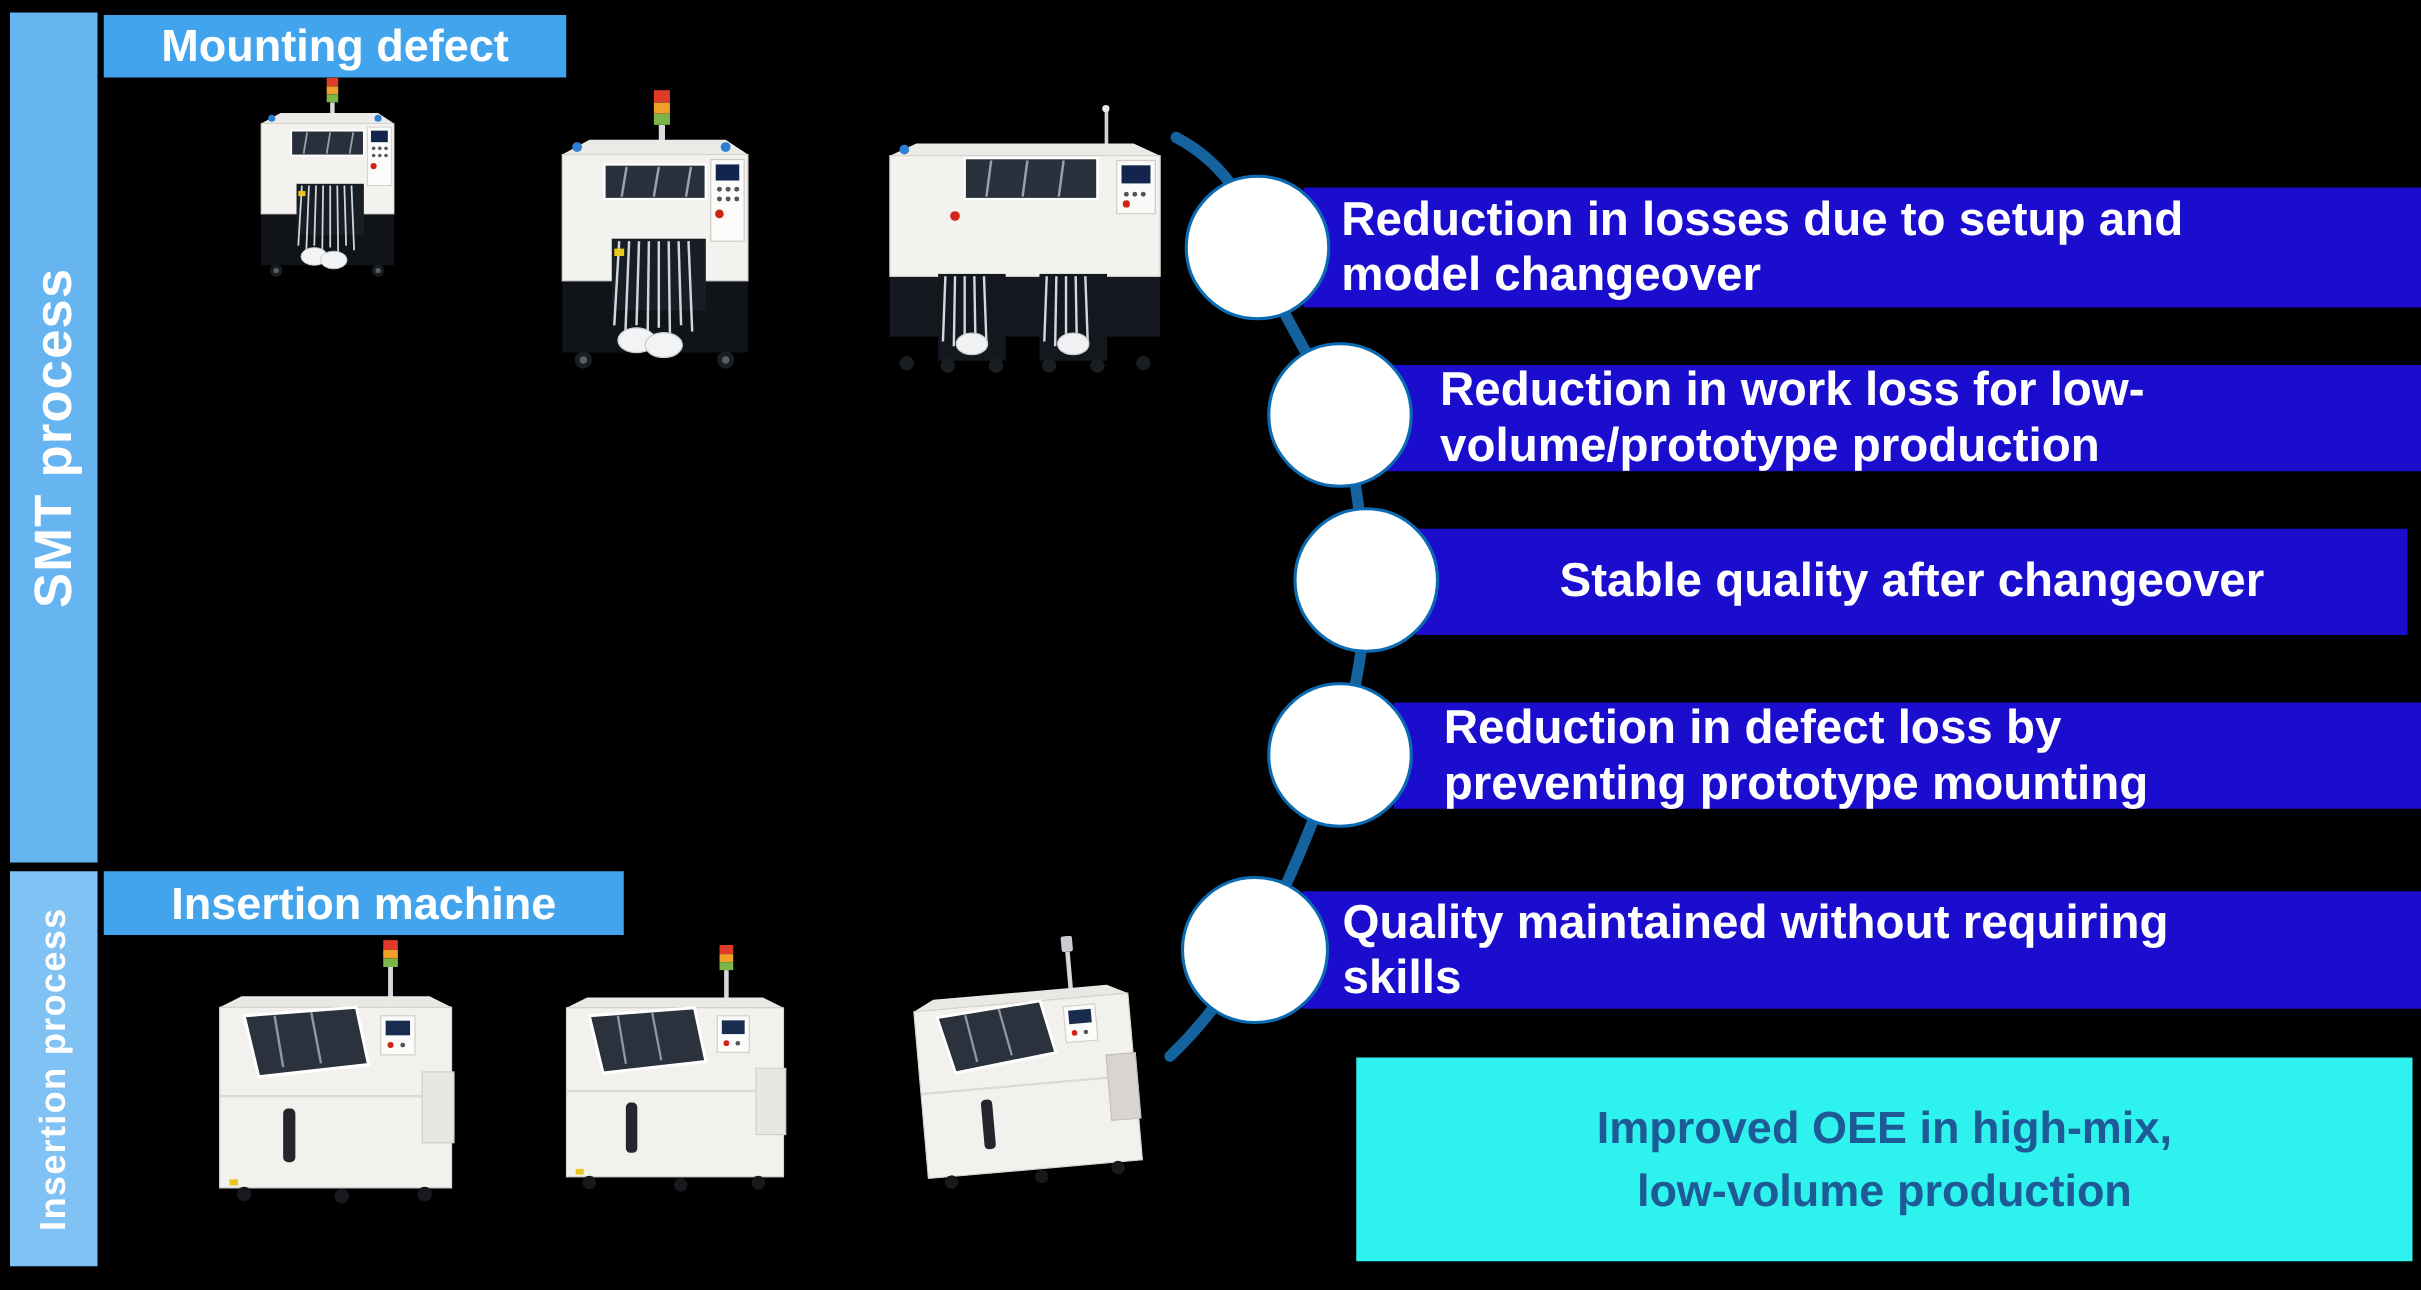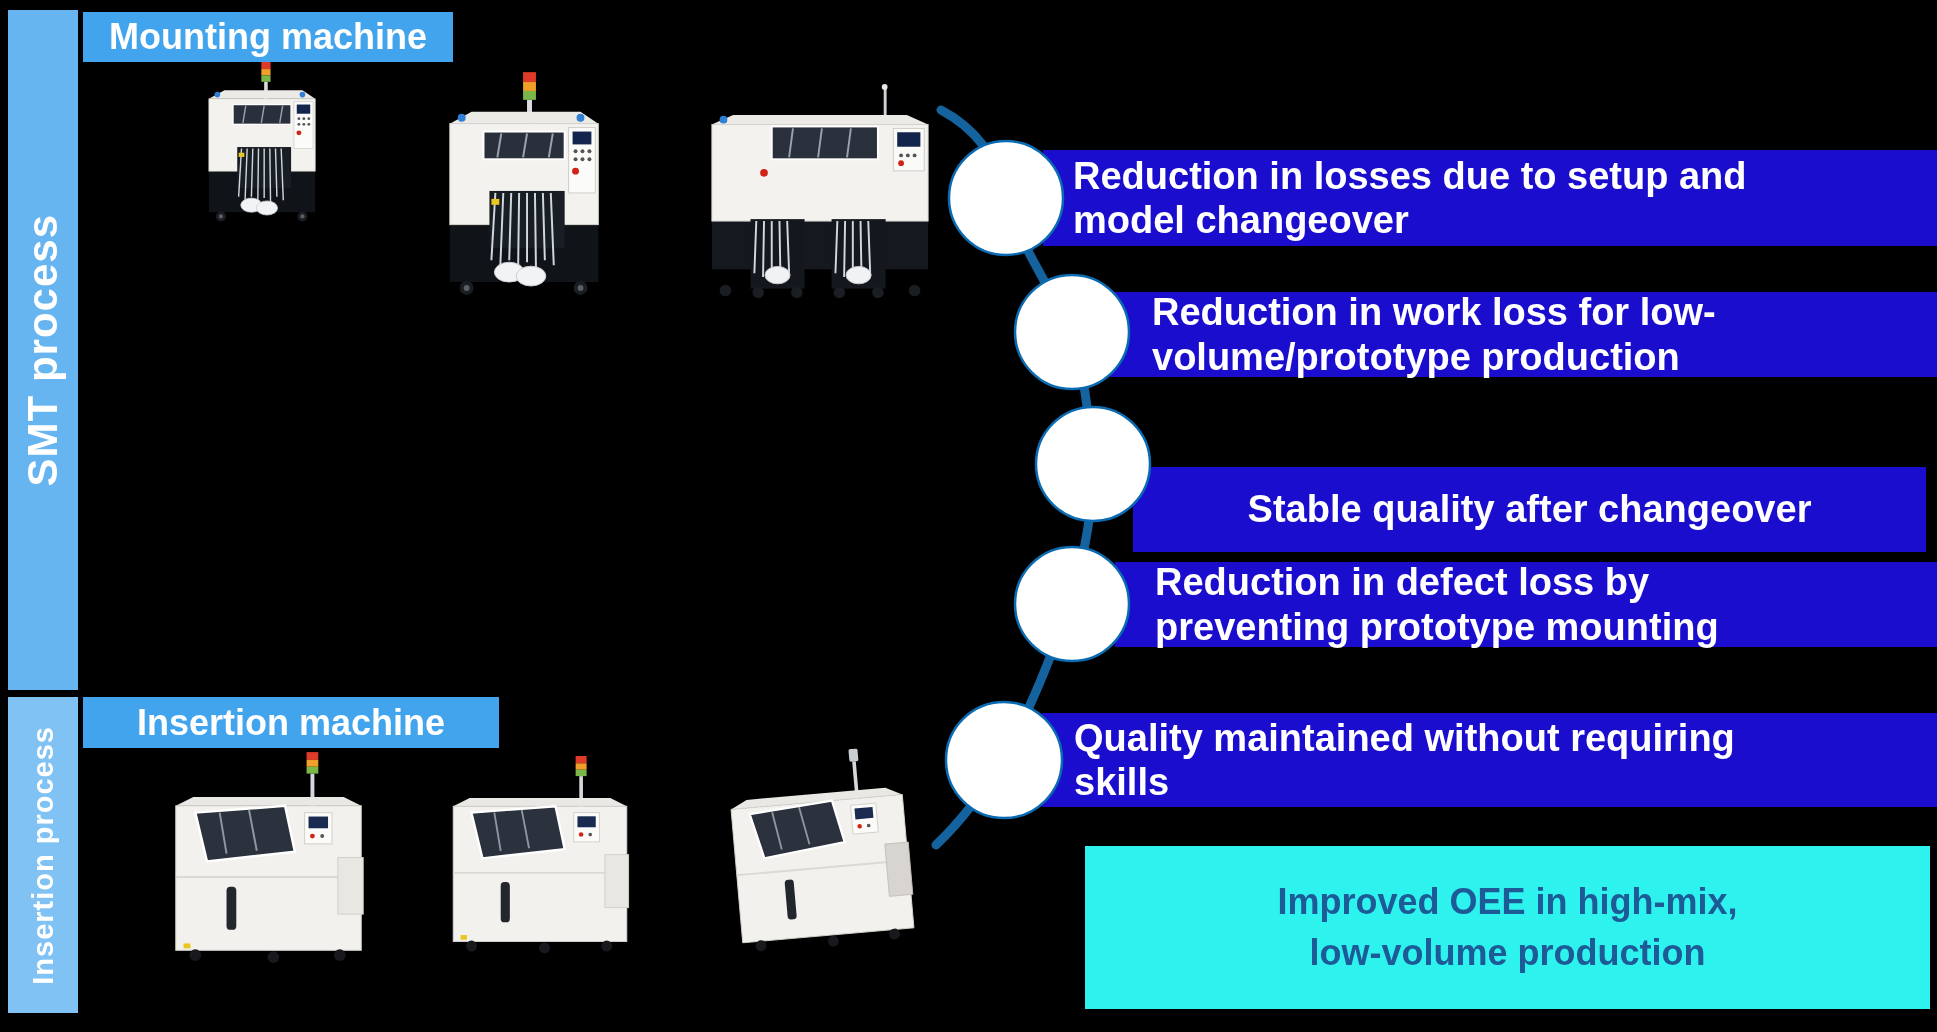--- a/index.html
+++ b/index.html
@@ -49,21 +49,21 @@
 <div class="stage">
 
   <div class="sidebar smt">
     <div class="vtext big">SMT process</div>
   </div>
   <div class="sidebar insertion">
     <div class="vtext small">Insertion process</div>
   </div>
 
   <div class="group-label mounting">
-    <span>Mounting machine</span>
+    <span>Mounting defect</span>
   </div>
   <div class="group-label insertion">
     <span>Insertion machine</span>
   </div>
 
   <svg class="machine" style="left:196px;top:62px;width:142px;height:163px;" viewBox="0 0 200 230">
     <g>
       <rect x="96" y="28" width="5" height="26" fill="#d8dbe0"></rect>
       <rect x="92" y="0" width="13" height="10" fill="#e03a28"></rect>
       <rect x="92" y="10" width="13" height="9" fill="#f0a028"></rect>
@@ -295,21 +295,21 @@
   </svg>
 
   <div class="banner" style="left:1043px;top:150px;width:883px;height:96px;padding-left:30px;">
     <span>Reduction in losses due to setup and
 model changeover</span>
   </div>
   <div class="banner" style="left:1110px;top:292px;width:816px;height:85px;padding-left:42px;">
     <span>Reduction in work loss for low-
 volume/prototype production</span>
   </div>
-  <div class="banner center" style="left:1133px;top:423px;width:793px;height:85px;margin-top:44px;">
+  <div class="banner center" style="left:1133px;top:423px;width:793px;height:85px;">
     <span>Stable quality after changeover</span>
   </div>
   <div class="banner" style="left:1115px;top:562px;width:811px;height:85px;padding-left:40px;">
     <span>Reduction in defect loss by
 preventing prototype mounting</span>
   </div>
   <div class="banner" style="left:1042px;top:713px;width:884px;height:94px;padding-left:32px;">
     <span>Quality maintained without requiring
 skills</span>
   </div>

